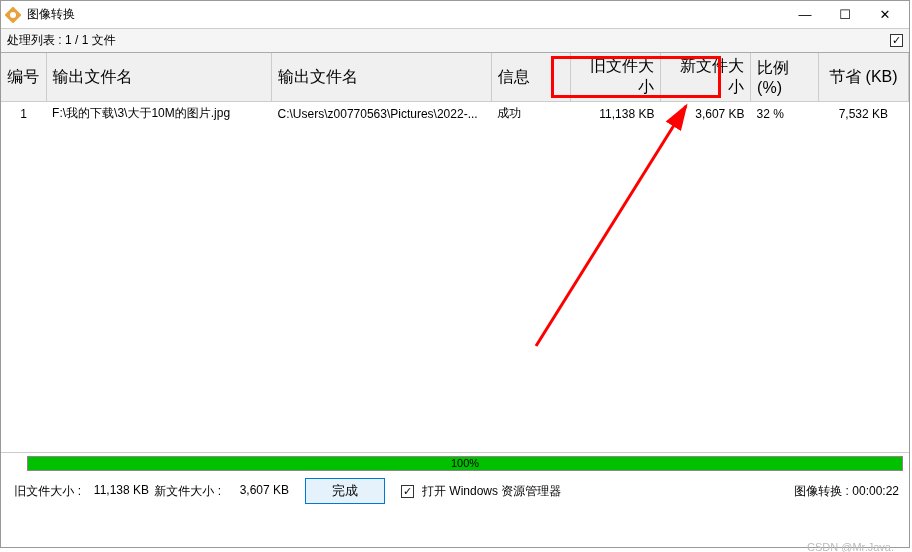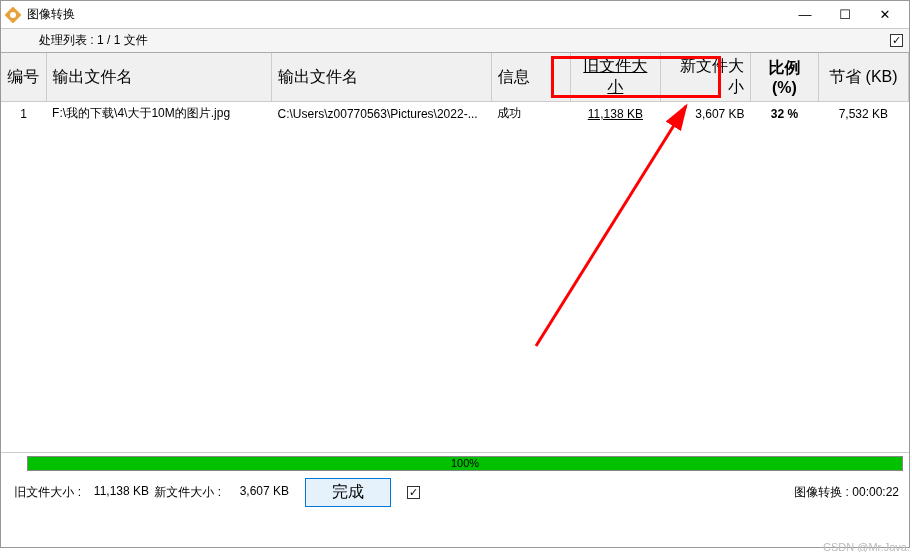--- a/index.html
+++ b/index.html
@@ -4,47 +4,47 @@
 <style>
 * { box-sizing: border-box; margin: 0; padding: 0; }
 body { font-family: "Microsoft YaHei", "SimSun", sans-serif; font-size: 12px; background: #fff; color: #000; width: 912px; height: 552px; overflow: hidden; position: relative; }
 .window { border: 1px solid #999; width: 910px; height: 548px; position: relative; background: #fff; }
 .titlebar { height: 28px; display: flex; align-items: center; padding: 4px 4px; border-bottom: 1px solid #ccc; }
 .titlebar .icon { width: 16px; height: 16px; margin-right: 6px; display:flex; align-items:center; justify-content:center;}
 .titlebar .title { flex: 1; font-size: 12px; }
 .winbtns { display: flex; gap: 0; }
 .winbtn { width: 40px; height: 24px; display: flex; align-items: center; justify-content: center; font-size: 13px; cursor: default; }
 .toolbar { height: 24px; display: flex; align-items: center; padding: 0 6px; border-bottom: 1px solid #aaa; background: #f5f5f5; font-size: 12px; }
-.toolbar .left { flex: 1; margin-left: 32px; }
+.toolbar .left { flex: 1; }
 .toolbar .right { display: flex; align-items: center; gap: 4px; }
 .checkbox { width: 13px; height: 13px; border: 1px solid #333; display: inline-flex; align-items: center; justify-content: center; background: #fff; font-size: 11px; line-height: 1; }
 .table-wrap { height: 400px; border-bottom: 1px solid #ccc; overflow: hidden; position: relative; }
 table { width: 100%; border-collapse: collapse; table-layout: fixed; }
 th { background: #f0f0f0; border-right: 1px solid #ccc; border-bottom: 1px solid #ccc; text-align: left; padding: 3px 6px; font-weight: normal; font-size: 16px; height: 22px; }
 td { padding: 3px 6px; font-size: 12px; height: 20px; overflow: hidden; white-space: nowrap; text-overflow: ellipsis; }
 .col-idx { width: 40px; text-align: center; }
 .col-input { width: 200px; }
 .col-output { width: 195px; }
 .col-info { width: 70px; text-align: left; }
-.col-oldsize { width: 80px; text-align: center; text-decoration: underline; }
+.col-oldsize { width: 80px; text-align: right; }
 .col-newsize { width: 80px; text-align: right; }
-.col-ratio { width: 60px; text-align: center; font-weight: bold; }
+.col-ratio { width: 60px; text-align: left; }
 .col-saved { width: 80px; text-align: center; }
 .highlight-box { position: absolute; border: 3px solid #f00; pointer-events: none; left: 550px; top: 55px; width: 170px; height: 42px; }
 .arrow-svg { position: absolute; left: 525px; top: 95px; width: 200px; height: 260px; pointer-events: none; }
 .progress-area { padding: 3px 6px; }
 .progress-bar { height: 15px; background: #00c000; border: 1px solid #888; text-align: center; font-size: 11px; color: #000; line-height: 13px; margin-left: 20px; }
 .footer { padding: 4px 10px; display: flex; align-items: center; font-size: 12px; gap: 16px; }
 .footer-col { display: flex; flex-direction: row; gap: 2px; }
 .footer-row { display: flex; gap: 8px; }
 .footer-label { text-align: right; min-width: 70px; }
 .footer-value { text-align: right; min-width: 60px; }
-.btn { border: 1px solid #0078d7; background: #e5f1fb; padding: 3px 26px; font-size: 16px; cursor: default; }
+.btn { border: 1px solid #0078d7; background: #e5f1fb; padding: 3px 26px; font-size: 13px; cursor: default; }
 .footer-right { margin-left: auto; text-align: right; }
-.watermark { position: absolute; right: 2px; bottom: -1px; font-size: 11px; color: #bbb; margin-left: 39px; }
+.watermark { position: absolute; right: 18px; bottom: -1px; font-size: 11px; color: #bbb; margin-left: 39px; }
 </style>
 </head>
 <body>
 
 <div class="window">
   <div class="titlebar">
     <span class="icon">
       <svg width="16" height="16" viewBox="0 0 16 16">
           <rect x="2" y="2" width="12" height="12" fill="#e8a23d" transform="rotate(45 8 8)"></rect>
           <circle cx="8" cy="8" r="3" fill="#fff"></circle>
@@ -75,21 +75,21 @@
           <th class="col-info">信息</th>
           <th class="col-oldsize">旧文件大小</th>
           <th class="col-newsize">新文件大小</th>
           <th class="col-ratio">比例 (%)</th>
           <th class="col-saved">节省 (KB)</th>
         </tr>
       </thead>
       <tbody>
         <tr>
           <td class="col-idx">1</td>
-          <td class="col-input">F:\我的下载\4\大于10M的图片.jpg</td>
+          <td class="col-input">F:\我的下载\3\大于10M的图片.jpg</td>
           <td class="col-output">C:\Users\z00770563\Pictures\2022-...</td>
           <td class="col-info">成功</td>
           <td class="col-oldsize">11,138 KB</td>
           <td class="col-newsize">3,607 KB</td>
           <td class="col-ratio">32 %</td>
           <td class="col-saved">7,532 KB</td>
         </tr>
       </tbody>
     </table>
   </div>
@@ -105,20 +105,21 @@
         <span class="footer-value">11,138 KB</span>
       </div>
       <div class="footer-row">
         <span class="footer-label">新文件大小 :</span>
         <span class="footer-value">3,607 KB</span>
       </div>
     </div>
     <button class="btn">完成</button>
     <div class="footer-row" style="align-items:center;">
       <span class="checkbox">✓</span>
+      <span>打开 Windows 资源管理器</span>
     </div>
     <div class="footer-right">
       <span>图像转换 :</span>
       <span>00:00:22</span>
     </div>
   </div>
 
   <div class="highlight-box"></div>
   <svg class="arrow-svg" viewBox="0 0 200 260">
     <defs>

